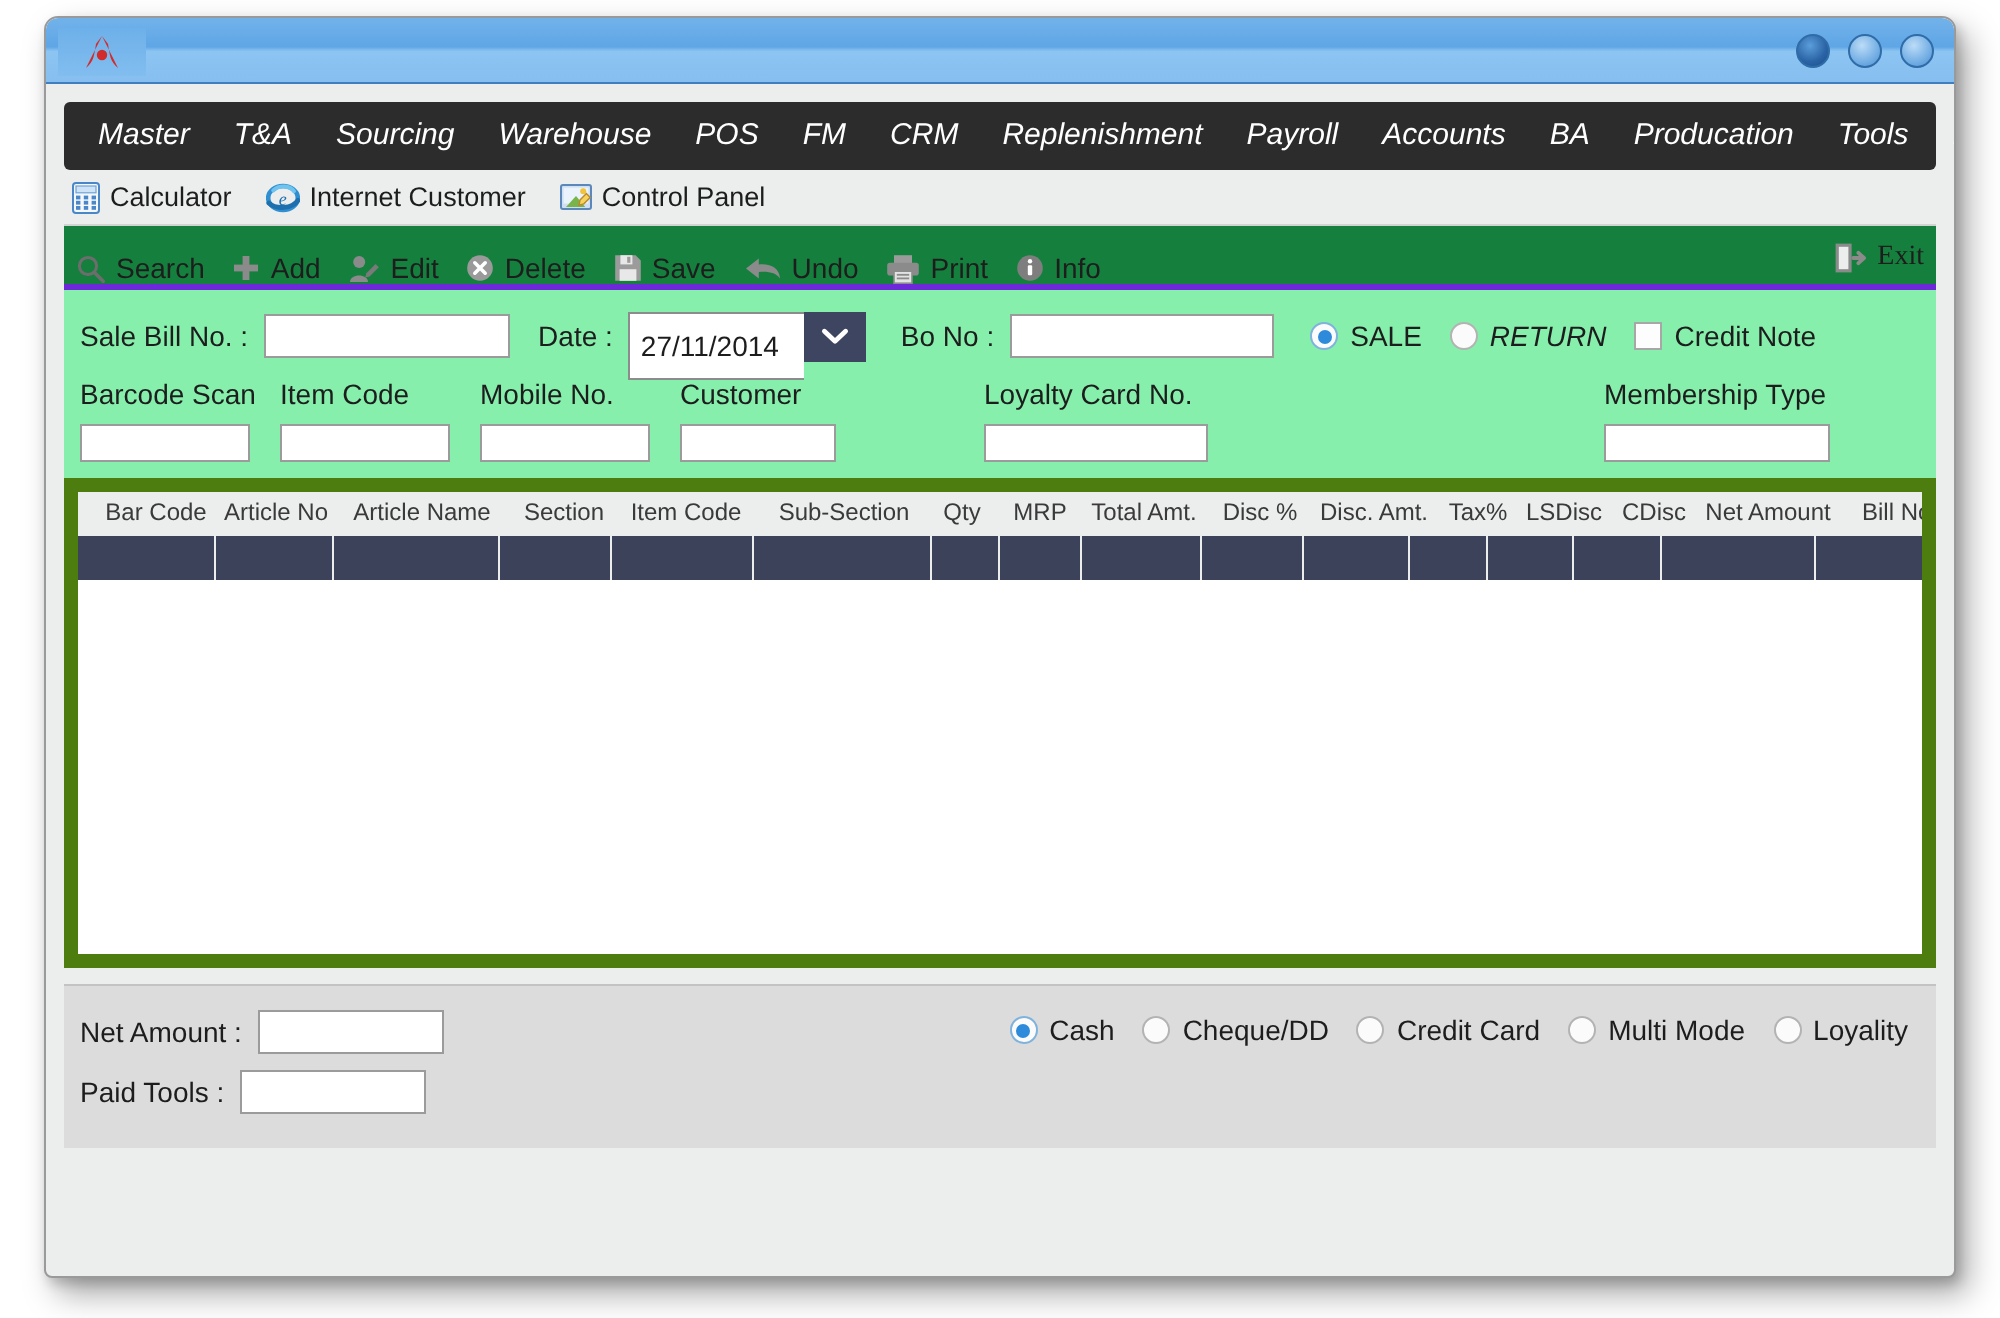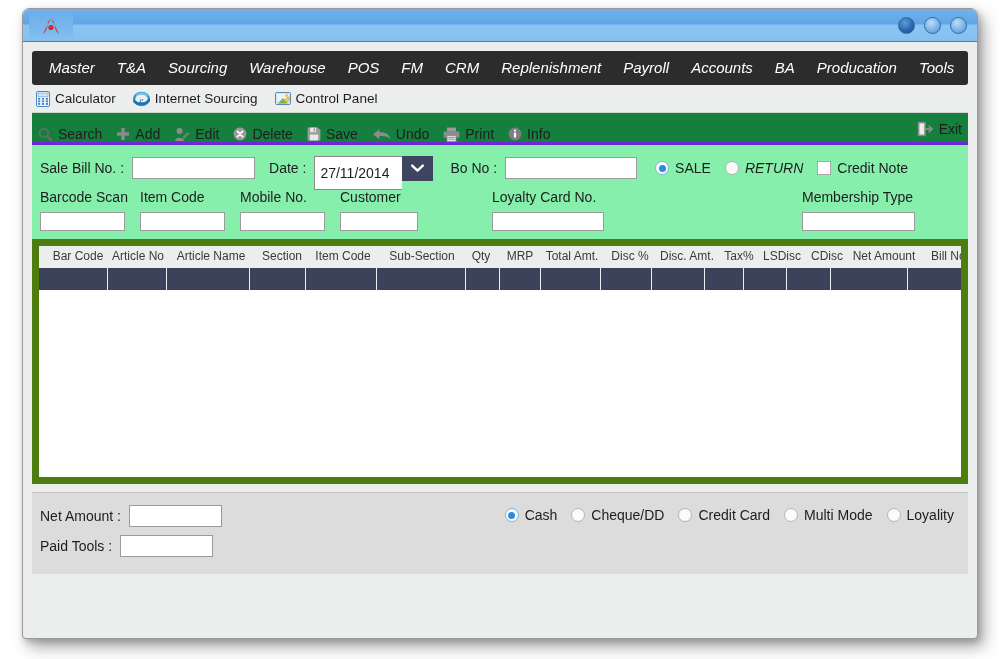--- a/index.html
+++ b/index.html
@@ -111,20 +111,21 @@
     display: flex; align-items: center; gap: 5px;
     font-size: 14px; color: #1d1d1d;
     margin-right: 14px;
     cursor: default;
   }
   .tool-exit {
     position: absolute; right: 6px; top: 0; height: 32px;
     display: flex; align-items: center; gap: 5px;
     font-size: 14px; color: #1d1d1d;
     margin: 0;
+    font-family: Liberation Serif, serif;
   }
 
   
   .formpanel {
     margin: 0 9px;
     background: #86efac;
     padding: 8px 0 0 0;
   }
   .row1 {
     display: flex; align-items: center;
@@ -320,21 +321,21 @@
       </div>
       <div class="shortcut">
         <span class="ico">
           <svg width="17" height="16" viewBox="0 0 17 16">
             <ellipse cx="8.5" cy="8" rx="7.4" ry="6" fill="none" stroke="#2f8fd0" stroke-width="2.3"></ellipse>
             <path d="M1.4 10.5 C5 13.8 13 13.5 16 9.2" fill="none" stroke="#1d6fae" stroke-width="2.4" stroke-linecap="round"></path>
             <path d="M3.6 4.2 C7 1.2 12 2 14 4.6" fill="none" stroke="#6fc3ee" stroke-width="2" stroke-linecap="round"></path>
             <text x="6.4" y="11.6" font-size="9" font-family="Liberation Serif, serif" fill="#1d6fae" font-style="italic">e</text>
           </svg>
         </span>
-        <span>Internet Sourcing</span>
+        <span>Internet Customer</span>
       </div>
       <div class="shortcut">
         <span class="ico">
           <svg width="16" height="16" viewBox="0 0 16 16">
             <rect x="0.5" y="1.5" width="15" height="12" rx="1" fill="#cfe0f2" stroke="#5b87bb"></rect>
             <rect x="1.8" y="2.8" width="12.4" height="8" fill="#eaf2fb"></rect>
             <path d="M3 12.5 L8 7 L12.6 12.5 Z" fill="#78b44a"></path>
             <circle cx="11.6" cy="4.6" r="1.5" fill="#f2c33c"></circle>
             <path d="M10 9 l3.2 -3.2 1.9 1.9 -3.2 3.2 -2.4 0.7z" fill="#f6d35b" stroke="#b9892c" stroke-width="0.7"></path>
           </svg>

